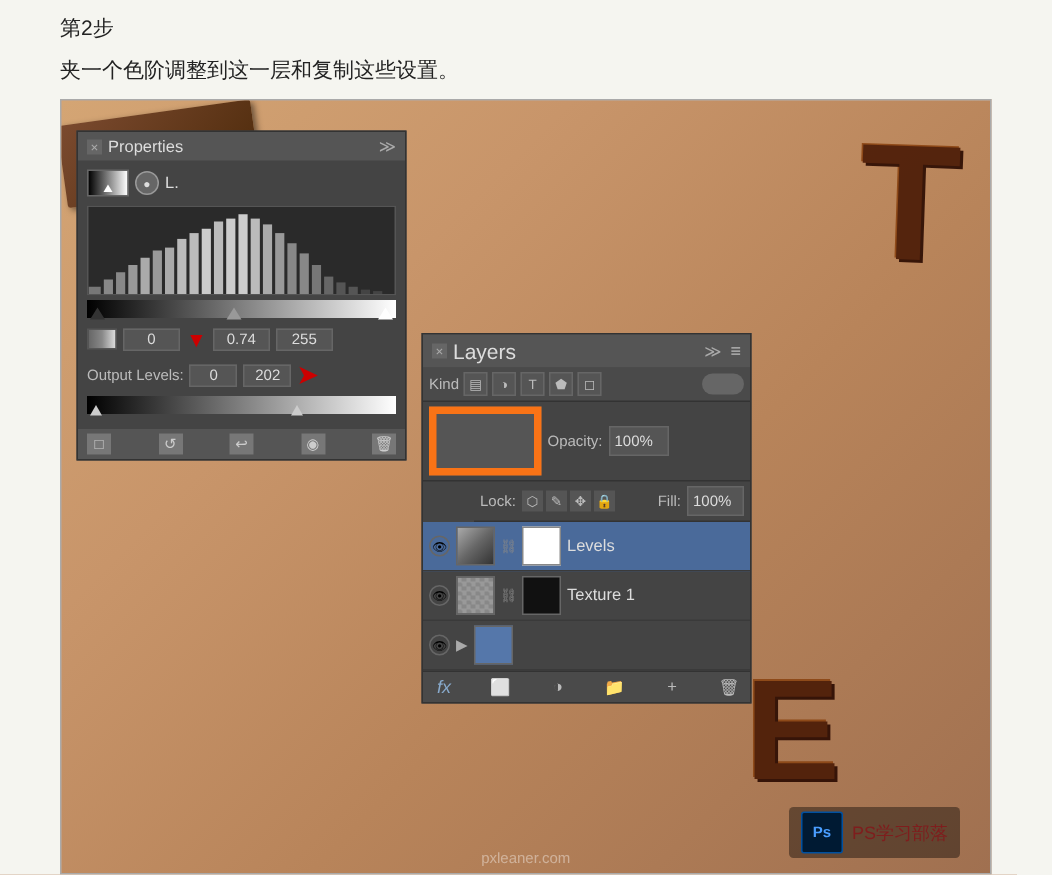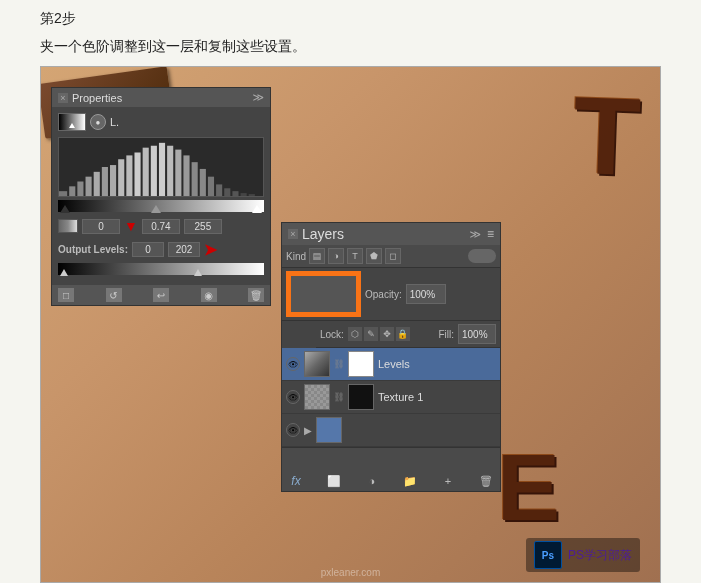--- a/index.html
+++ b/index.html
@@ -201,21 +201,20 @@
 
     .red-arrow {
       color: #cc0000;
       font-size: 14px;
       font-weight: bold;
     }
 
     .output-label {
       font-size: 10px;
       color: #bbb;
-      font-weight: bold;
     }
 
     .output-row {
       display: flex;
       align-items: center;
       gap: 4px;
       margin-bottom: 4px;
     }
 
     .output-slider {
@@ -453,21 +452,21 @@
       display: flex;
       align-items: center;
       justify-content: space-between;
       padding: 3px 6px;
       border-top: 1px solid #333;
     }
 
     .layers-footer-icon {
       width: 16px; height: 14px;
       display: flex; align-items: center; justify-content: center;
-      font-size: 11px; color: #bbb; cursor: pointer; margin-top: 23px;
+      font-size: 11px; color: #bbb; cursor: pointer;
     }
 
     
     .ps-logo-area {
       position: absolute;
       bottom: 10px;
       right: 20px;
       display: flex;
       align-items: center;
       gap: 6px;
@@ -480,21 +479,21 @@
       width: 28px; height: 28px;
       background: #001a33;
       border: 1px solid #0050a0;
       display: flex; align-items: center; justify-content: center;
       font-size: 10px; font-weight: bold; color: #4a9eff;
       border-radius: 2px;
     }
 
     .ps-site-text {
       font-size: 12px;
-      color: #4c1d95;
+      color: #7f1d1d;
     }
 
     
     .brownie-block {
       position: absolute;
       background: linear-gradient(135deg, #6b3a1f 0%, #3d1a0a 50%, #5a2e10 100%);
       border-radius: 2px;
       box-shadow: 2px 2px 4px rgba(0,0,0,0.5);
     }
 

